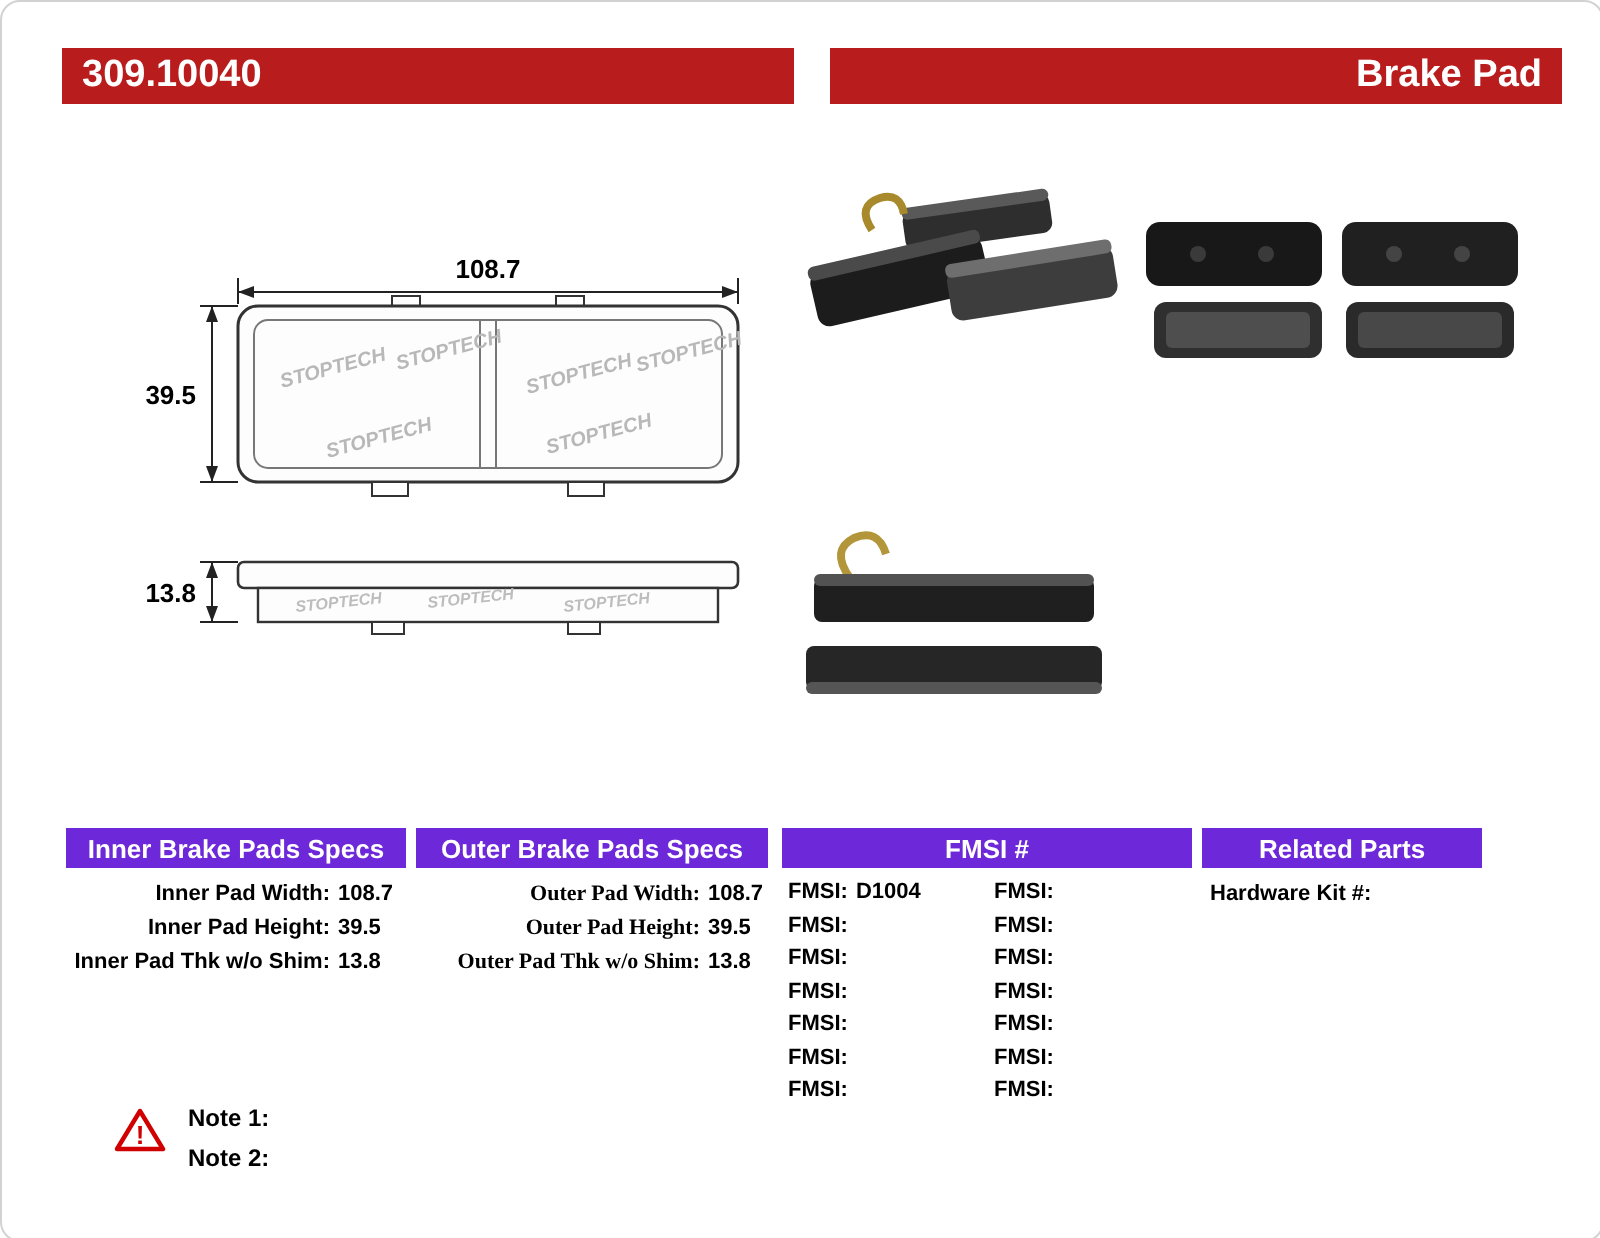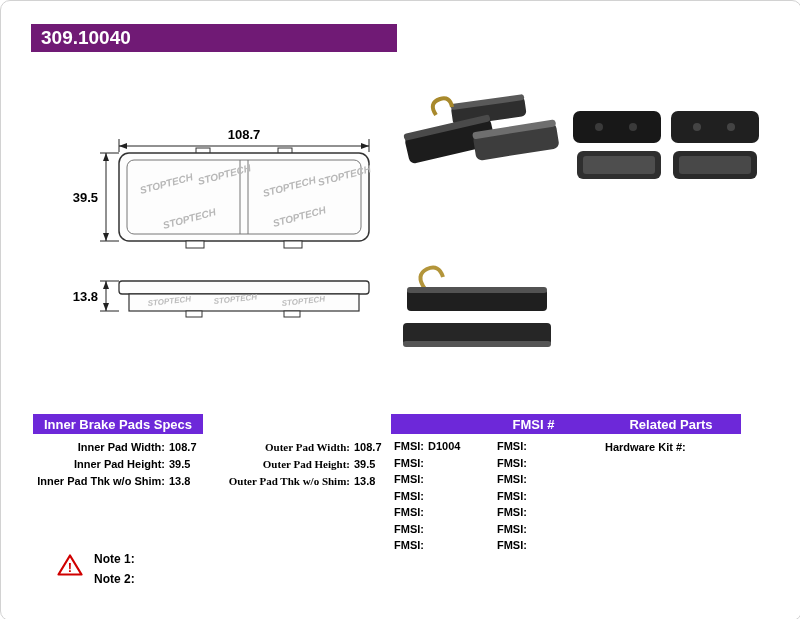--- a/index.html
+++ b/index.html
@@ -1,19 +1,19 @@
 <!DOCTYPE html>
 <html><head>
 <meta charset="utf-8">
 <style>
   html,body{margin:0;padding:0;background:#ffffff;}
   .page{position:relative;width:800px;height:619px;background:#fff;border:1px solid #d2d2d2;
         border-radius:10px;overflow:hidden;font-family:"Liberation Sans",sans-serif;color:#000;}
   .abs{position:absolute;}
-  .hdr{position:absolute;top:23px;height:28px;background:#701a75;color:#fff;font-size:19px;
+  .hdr{position:absolute;top:23px;height:28px;background:#b91c1c;color:#fff;font-size:19px;
        font-weight:bold;display:flex;align-items:center;}
   .hdr-left{left:30px;width:356px;padding-left:10px;}
   .hdr-right{left:414px;width:356px;justify-content:flex-end;padding-right:10px;}
   .col-header{position:absolute;top:413px;height:20px;background:#6d28d9;color:#fff;font-size:13px;
               font-weight:bold;display:flex;align-items:center;justify-content:center;}
   .rows{position:absolute;top:437px;}
   .spec-row{display:flex;height:17px;align-items:center;font-size:11px;font-weight:bold;}
   .spec-label{text-align:right;}
   .inner-rows .spec-label{flex:0 0 132px;}
   .outer-rows .spec-label{flex:0 0 142px;font-family:Liberation Serif, serif;}
@@ -28,20 +28,23 @@
   .wm-small{font-size:8px;font-weight:bold;font-style:italic;fill:#bdbdbd;}
 </style>
 </head>
 <body>
 
 <div class="page">
 
   <div class="hdr hdr-left">
     <span>309.10040</span>
   </div>
+  <div class="hdr hdr-right">
+    <span>Brake Pad</span>
+  </div>
 
   <svg class="abs" style="left:35px;top:88px;" width="355" height="275" viewBox="0 0 355 275">
     <defs>
       <marker id="arrE" markerWidth="9" markerHeight="8" refX="8" refY="3" orient="auto">
         <path d="M0,0 L8,3 L0,6 z" fill="#222"></path>
       </marker>
       <marker id="arrS" markerWidth="9" markerHeight="8" refX="8" refY="3" orient="auto-start-reverse">
         <path d="M0,0 L8,3 L0,6 z" fill="#222"></path>
       </marker>
     </defs>
@@ -120,21 +123,22 @@
 
   <svg class="abs" style="left:390px;top:262px;" width="172" height="92" viewBox="0 0 172 92">
     <path d="M34,26 q-10,-14 2,-20 q12,-5 16,8" stroke="#b3953a" stroke-width="4" fill="none"></path>
     <rect x="16" y="26" width="140" height="22" rx="4" fill="#1f1f1f"></rect>
     <rect x="16" y="24" width="140" height="6" rx="3" fill="#525252"></rect>
     <rect x="12" y="60" width="148" height="22" rx="4" fill="#262626"></rect>
     <rect x="12" y="78" width="148" height="6" rx="3" fill="#555555"></rect>
   </svg>
 
   <div class="col-header" style="left:32px;width:170px;">Inner Brake Pads Specs</div>
-  <div class="col-header" style="left:390px;width:205px;padding-left:40px;">FMSI #</div>
+  <div class="col-header" style="left:207px;width:176px;">Outer Brake Pads Specs</div>
+  <div class="col-header" style="left:390px;width:205px;">FMSI #</div>
   <div class="col-header" style="left:600px;width:140px;">Related Parts</div>
 
   <div class="rows inner-rows" style="left:32px;width:170px;">
     <div class="spec-row">
       <span class="spec-label">Inner Pad Width:</span>
       <span class="spec-value">108.7</span>
     </div>
     <div class="spec-row">
       <span class="spec-label">Inner Pad Height:</span>
       <span class="spec-value">39.5</span>

